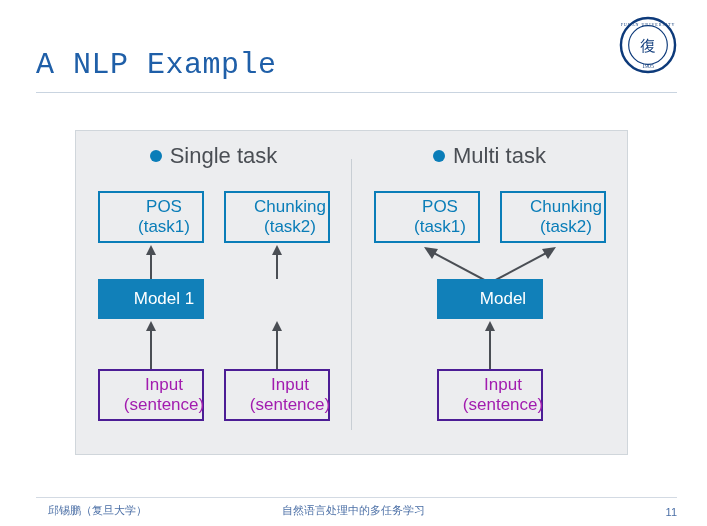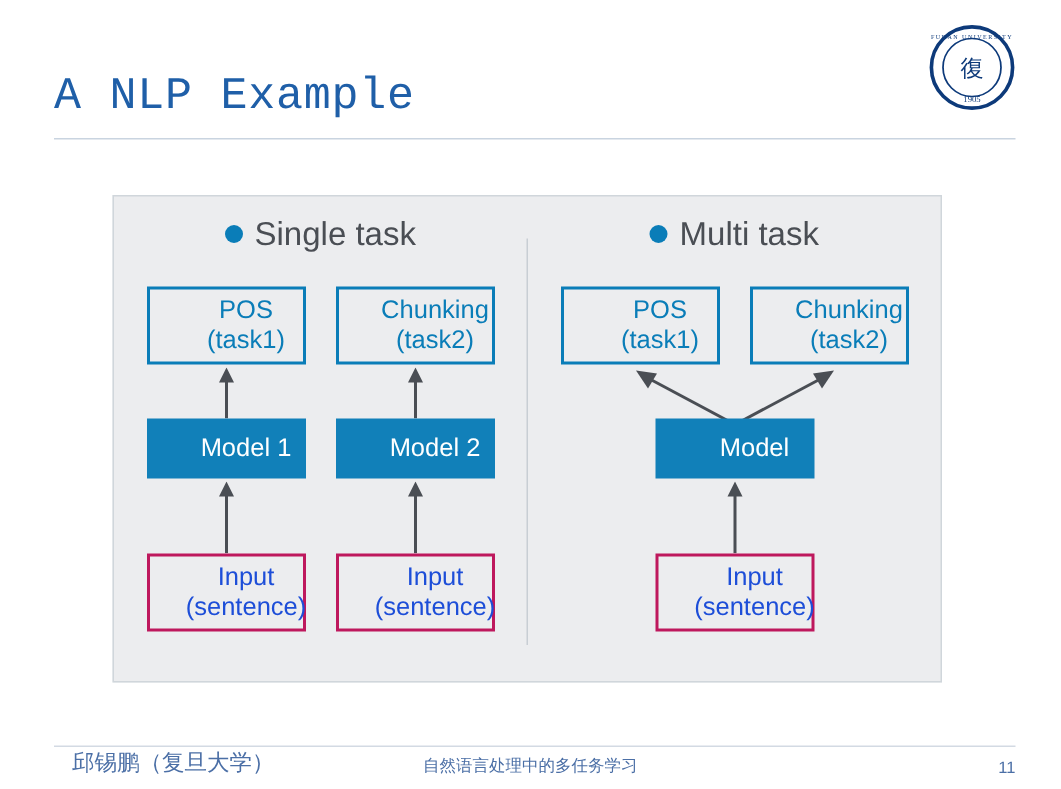--- a/index.html
+++ b/index.html
@@ -91,22 +91,22 @@
     width: 106px;
     height: 52px;
   }
   .model-box {
     background: #1180b9;
     color: #fff;
     width: 106px;
     height: 40px;
   }
   .input-box {
-    border: 2px solid #be185d;
-    color: #1d4ed8;
+    border: 2px solid #4c1d95;
+    color: #a21caf;
     background: #ecedef;
     width: 106px;
     height: 52px;
   }
   .arrow {
     position: absolute;
     background: transparent;
   }
 
   .footer-rule {
@@ -114,21 +114,21 @@
     bottom: 28px;
     left: 36px;
     right: 30px;
     height: 1px;
     background: #d3dae3;
   }
   .footer-left {
     position: absolute;
     bottom: 8px;
     left: 48px;
-    font-size: 15px;
+    font-size: 11px;
     color: #4b6fa6;
   }
   .footer-center {
     position: absolute;
     bottom: 8px;
     left: 0;
     right: 0;
     text-align: center;
     font-size: 11px;
     color: #4b6fa6;
@@ -178,23 +178,20 @@
       <polygon points="7,0 2,10 12,10" fill="#4a4e54"></polygon>
     </svg>
     <svg class="arrow" style="top:114px; left:194px;" width="14" height="34">
       <line x1="7" y1="34" x2="7" y2="8" stroke="#4a4e54" stroke-width="2"></line>
       <polygon points="7,0 2,10 12,10" fill="#4a4e54"></polygon>
     </svg>
 
     <div class="box model-box" style="top:148px; left:22px;justify-content:center;">
       <span>Model 1</span>
     </div>
-    <div class="box model-box" style="top:148px; left:148px;">
-      <span>Model 2</span>
-    </div>
 
     <svg class="arrow" style="top:190px; left:68px;" width="14" height="48">
       <line x1="7" y1="48" x2="7" y2="8" stroke="#4a4e54" stroke-width="2"></line>
       <polygon points="7,0 2,10 12,10" fill="#4a4e54"></polygon>
     </svg>
     <svg class="arrow" style="top:190px; left:194px;" width="14" height="48">
       <line x1="7" y1="48" x2="7" y2="8" stroke="#4a4e54" stroke-width="2"></line>
       <polygon points="7,0 2,10 12,10" fill="#4a4e54"></polygon>
     </svg>
 

